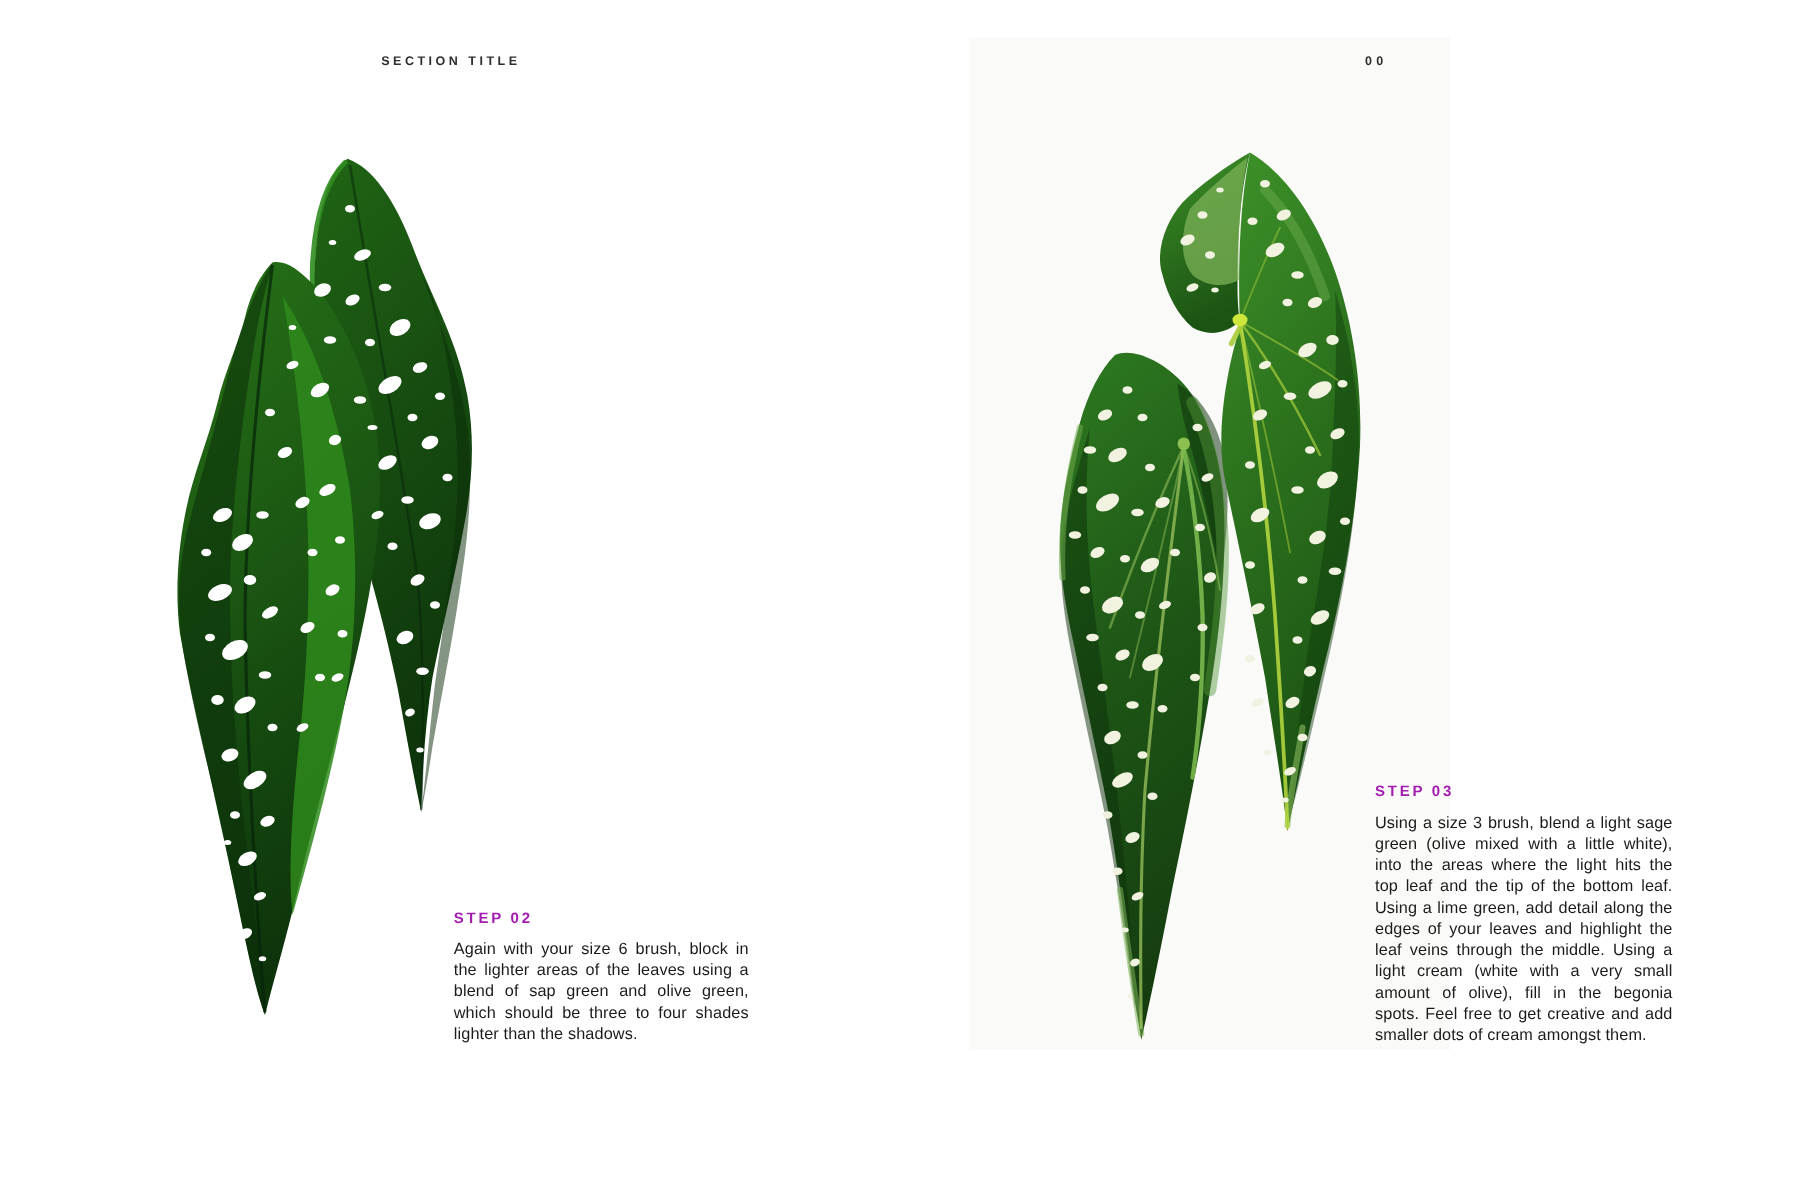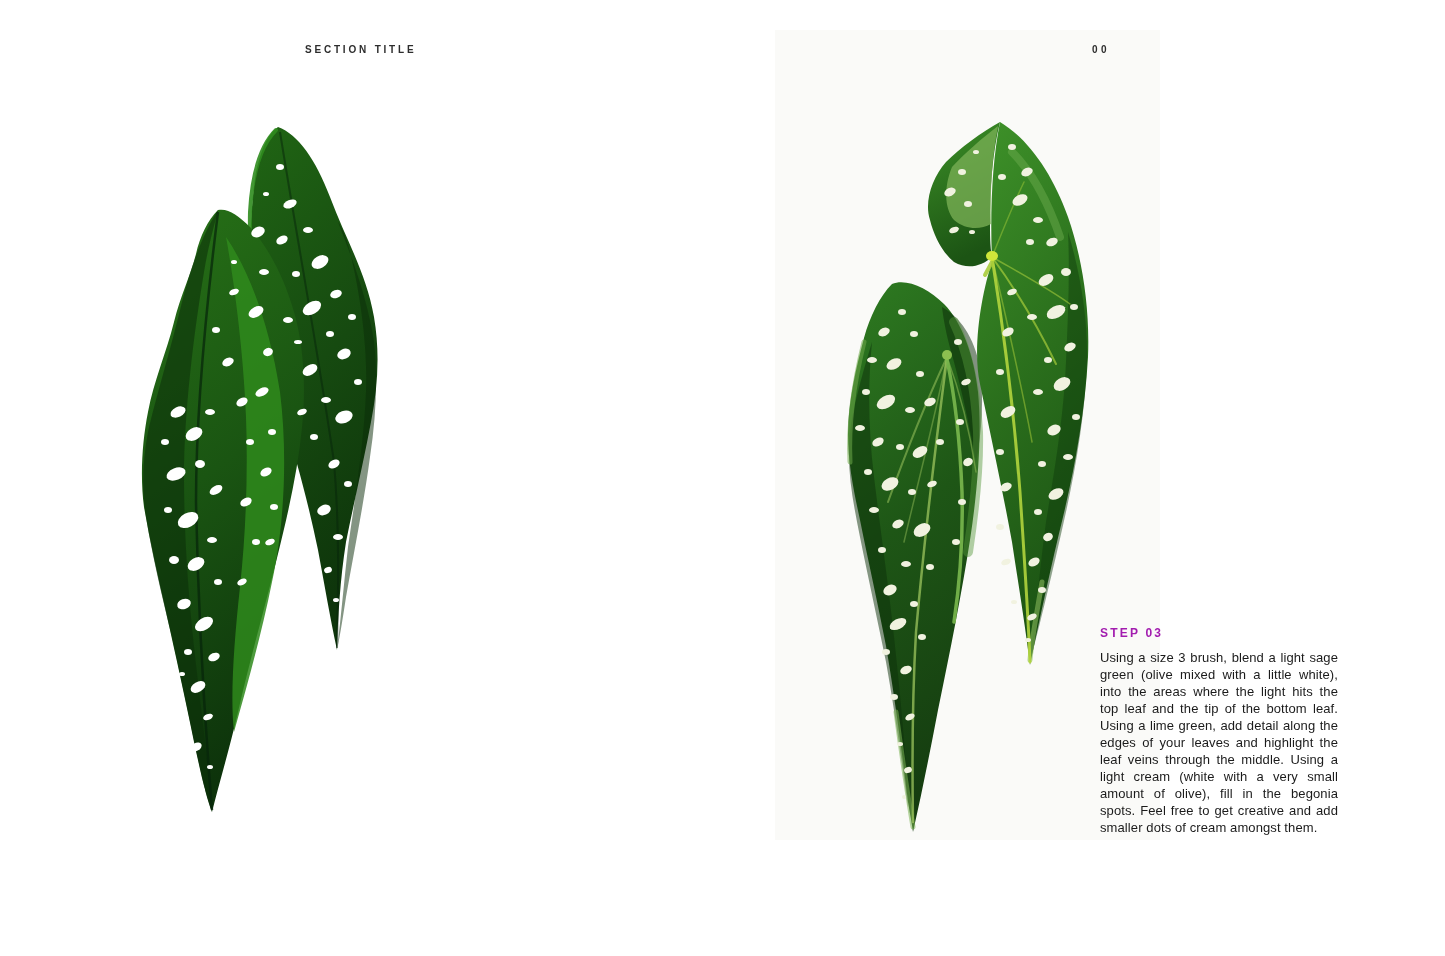--- a/index.html
+++ b/index.html
@@ -133,20 +133,24 @@
         <ellipse cx="200" cy="425" rx="5" ry="3"></ellipse>
       <ellipse cx="190" cy="458" rx="4" ry="3" transform="rotate(-20 190 458)"></ellipse>
         <ellipse cx="198" cy="488" rx="3" ry="2"></ellipse>
       <ellipse cx="214" cy="205" rx="4" ry="3"></ellipse>
         <ellipse cx="220" cy="270" rx="4" ry="3"></ellipse>
       <ellipse cx="160" cy="230" rx="4" ry="2"></ellipse>
         <ellipse cx="164" cy="300" rx="5" ry="3" transform="rotate(-20 164 300)"></ellipse>
     </g>
   </svg>
 
+  <div class="step-block step-block-left">
+    <div class="step-label">STEP 02</div>
+    <p class="step-body">Again with your size 6 brush, block in the lighter areas of the leaves using a blend of sap green and olive green, which should be three to four shades lighter than the shadows.</p>
+  </div>
 
   <div class="panel"></div>
   <div class="page-header header-right">00</div>
 
   <svg class="illo illo-right" viewBox="0 0 252 740" xmlns="http://www.w3.org/2000/svg">
     <defs>
       <linearGradient id="rTop" x1="0" y1="0" x2="0.25" y2="1">
         <stop offset="0" stop-color="#3e9229"></stop>
           <stop offset="0.55" stop-color="#2a6e1c"></stop>
           <stop offset="1" stop-color="#1c5414"></stop>

